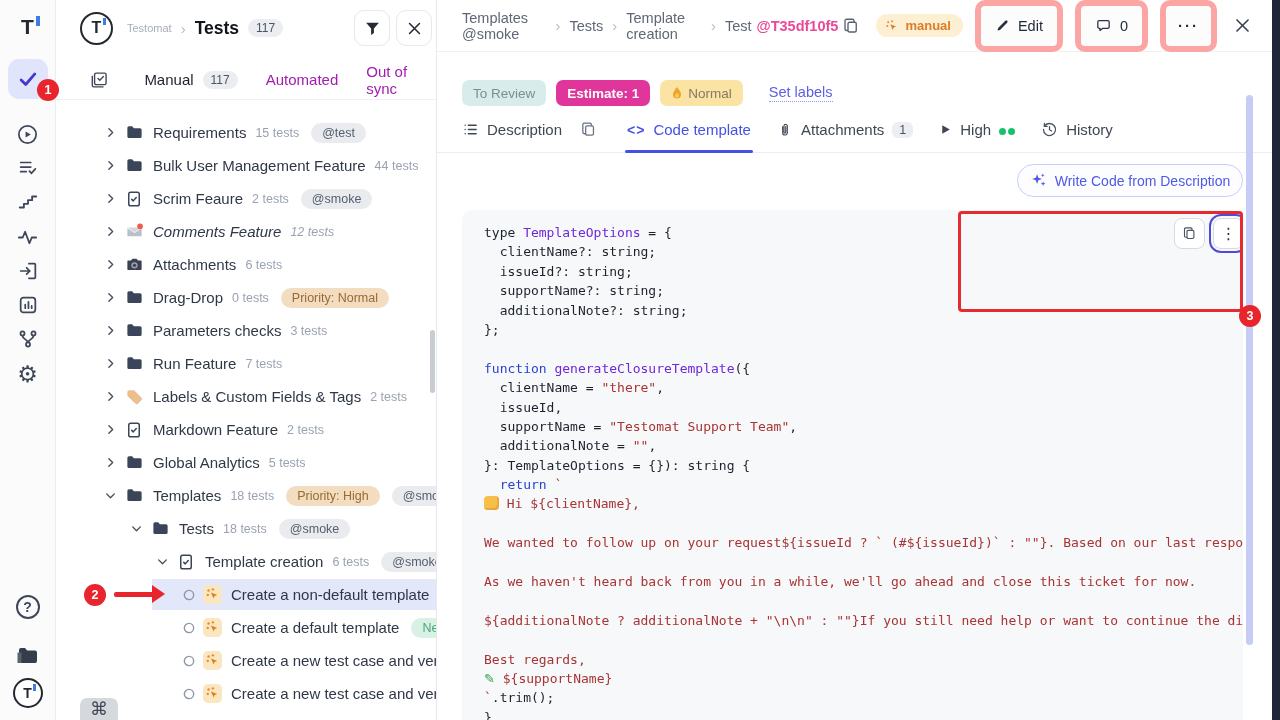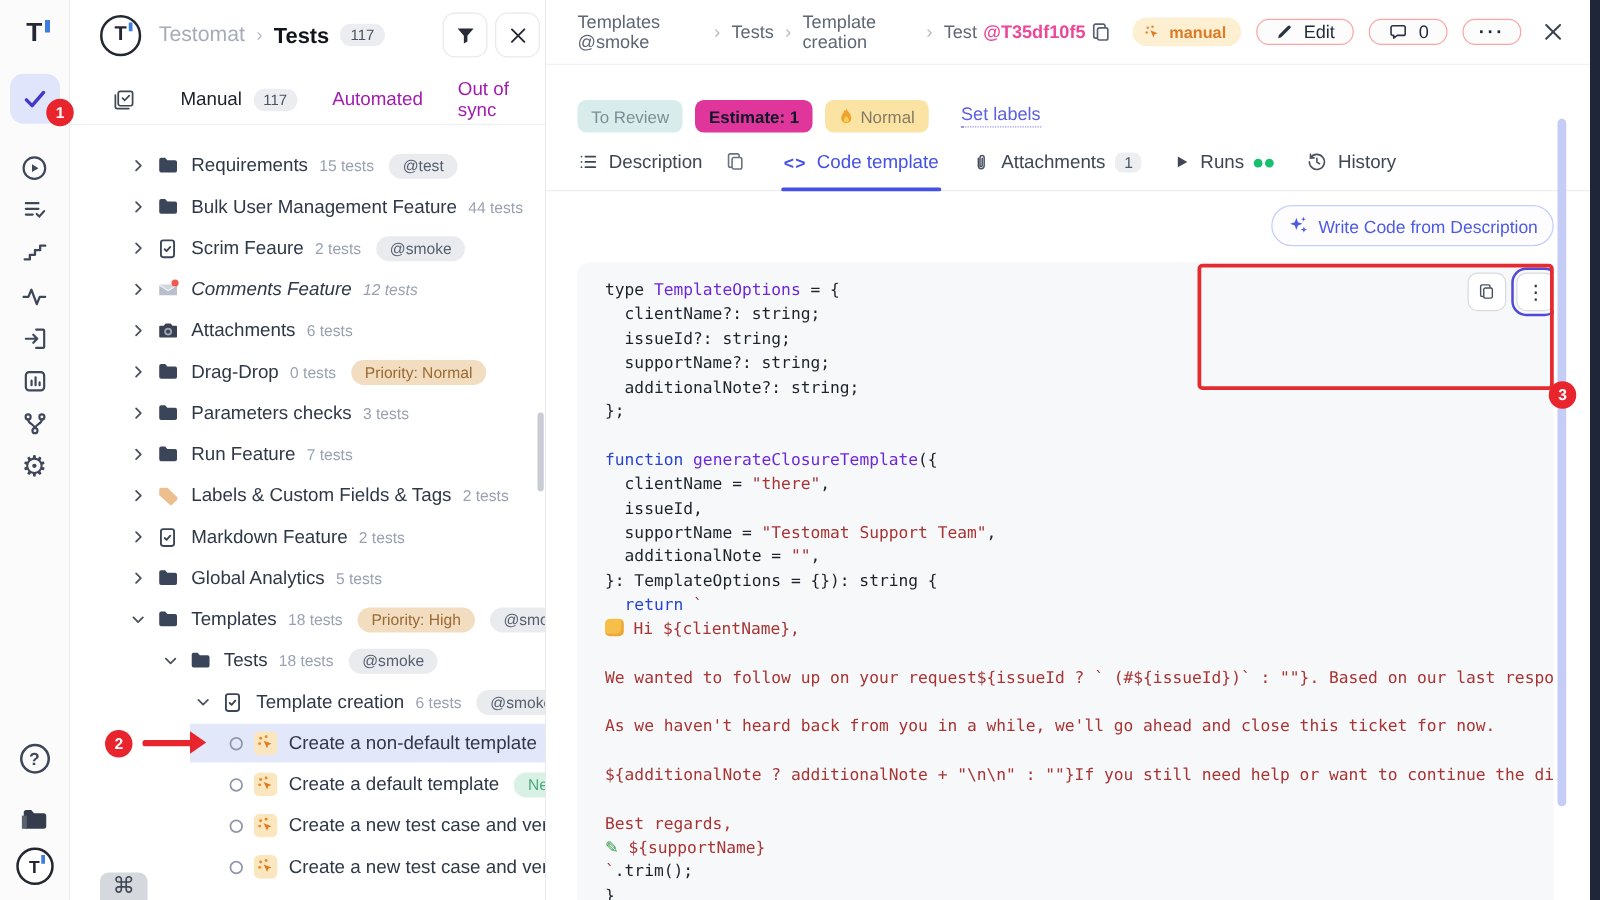--- a/index.html
+++ b/index.html
@@ -20,21 +20,21 @@
   .circle-badge i { position:absolute; top:4px; right:5px; width:3px; height:7px; background:#3f7de0; }
   .help-circle { width:24px; height:24px; border:2px solid #3e4759; border-radius:50%; display:flex; align-items:center; justify-content:center; font-size:14px; font-weight:bold; color:#3e4759; }
   .gear-glyph { font-size:23px; color:#3e4759; line-height:1; font-family:"DejaVu Sans",sans-serif; }
 
   .red-dot { position:absolute; background:#e8252c; color:#fff; border-radius:50%; width:22px; height:22px; display:flex; align-items:center; justify-content:center; font-size:12.5px; font-weight:bold; z-index:60; }
 
   
   .tree-panel { position:absolute; left:56px; top:0; width:381px; height:720px; background:#fff; border-right:1px solid #e7e9ee; overflow:hidden; }
   .tp-row1 { position:absolute; left:0; top:6px; right:0; height:44px; display:flex; align-items:center; padding:0 4px 0 24px; }
   .tp-logo { margin-right:14px; }
-  .brand { font-size:17px; color:#a7adb8; font-weight:500; }
+  .brand { font-size:11px; color:#a7adb8; font-weight:500; }
   .bc-sep { color:#b6bcc6; margin:0 9px; font-size:15px; }
   .tp-title { font-size:17.5px; font-weight:bold; color:#10141c; }
   .pill { background:#ecedf1; color:#4b5563; font-size:12px; border-radius:10px; padding:2px 8px; margin-left:9px; font-weight:500; }
   .sq-btn { width:36px; height:36px; background:#fff; border:1px solid #e7e9ed; border-radius:10px; display:flex; align-items:center; justify-content:center; cursor:pointer; }
   .tp-row2 { position:absolute; left:0; top:60px; right:0; height:40px; display:flex; align-items:center; padding-left:34px; border-bottom:1px solid #eef0f3; font-size:15px; }
   .tp-row2 .vt { display:flex; align-items:center; cursor:pointer; }
   .vt-manual { color:#1b202a; margin-left:36px; }
   .vt-other { color:#a21caf; margin-left:28px; }
 
   .tree { position:absolute; left:0; top:116px; right:0; bottom:0; }
@@ -57,27 +57,27 @@
 
   
   .detail { position:absolute; left:437px; top:0; width:835px; height:720px; background:#fff; }
   .dheader { position:absolute; left:0; top:0; right:0; height:52px; display:flex; align-items:center; padding:0 16px 0 25px; border-bottom:1px solid #eef0f2; }
   .crumbs { display:flex; align-items:center; font-size:14.5px; color:#5f6775; }
   .crumb { cursor:pointer; }
   .crumb-id { font-weight:bold; color:#ec4899; margin-left:5px; }
   .hact { display:flex; align-items:center; margin-left:auto; gap:12px; }
   .icon-btn { background:none; border:none; padding:4px; cursor:pointer; display:flex; }
   .manual-badge { display:flex; align-items:center; gap:6px; background:#fcefd2; color:#dd7c27; font-size:13px; font-weight:bold; border-radius:13px; padding:4px 12px 4px 9px; }
-  .h-btn { display:flex; align-items:center; gap:8px; height:21px; padding:0 14px; background:#fcfcfd; border:1px solid #fca5a5; border-radius:10px; font-size:14.5px; color:#1f2937; cursor:pointer; font-family:inherit; }
+  .h-btn { display:flex; align-items:center; gap:8px; height:52px; padding:0 14px; background:#fcfcfd; border:6px solid #fca5a5; border-radius:10px; font-size:14.5px; color:#1f2937; cursor:pointer; font-family:inherit; }
   .dots { font-weight:bold; letter-spacing:2px; color:#1f2937; font-size:15px; }
 
   .status-row { position:absolute; left:25px; top:80px; display:flex; align-items:center; gap:10px; }
   .spill { height:26px; display:inline-flex; align-items:center; padding:0 11px; border-radius:7px; font-size:13.5px; }
   .s-review { background:#d8eceb; color:#7b8f94; }
-  .s-estimate { background:#e0369b; color:#0f172a; font-weight:bold; }
+  .s-estimate { background:#e0369b; color:#ffffff; font-weight:bold; }
   .s-normal { background:#fbe3a4; color:#847a64; gap:5px; }
   .set-labels { margin-left:16px; font-size:14.5px; color:#5b5fe0; border-bottom:1.5px dotted #9598ec; padding-bottom:1px; cursor:pointer; }
 
   .tabs-row { position:absolute; left:0; top:107px; right:0; height:46px; border-bottom:1px solid #ecedf1; display:flex; align-items:center; padding-left:25px; gap:26px; }
   .dtab { position:relative; height:100%; display:flex; align-items:center; gap:8px; font-size:15px; color:#3f4754; cursor:pointer; }
   .dtab.active { color:#4450e6; font-weight:500; }
   .dtab.active::after { content:""; position:absolute; left:-2px; right:-2px; bottom:-1px; height:3px; background:#4450e6; border-radius:2px; }
   .codetag { font-weight:bold; font-size:14px; letter-spacing:1px; }
   .minipill { background:#eceef1; color:#4b5563; font-size:12.5px; border-radius:6px; padding:1px 7px; }
   .gdot { width:7px; height:7px; border-radius:50%; background:#18c06e; display:inline-block; }
@@ -588,21 +588,21 @@
       <svg width="16" height="16" viewBox="0 0 24 24" fill="none" stroke="#4a5260" stroke-width="1.8" stroke-linecap="round">
           <path d="M8.5 7v9a3.5 3.5 0 0 0 7 0V6a2.5 2.5 0 0 0-5 0v9.5a1.3 1.3 0 0 0 2.6 0V7"></path>
         </svg>
       <span>Attachments</span>
       <span class="minipill">1</span>
     </span>
     <span class="dtab">
       <svg width="13" height="13" viewBox="0 0 24 24" fill="#3f4754">
           <path d="M6 4l14 8-14 8z"></path>
         </svg>
-      <span>Runs</span>
+      <span>High</span>
       <span><span class="gdot"></span><span class="gdot"></span></span>
     </span>
     <span class="dtab">
       <svg width="17" height="17" viewBox="0 0 24 24" fill="none" stroke="#4a5260" stroke-width="1.8" stroke-linecap="round">
           <path d="M4.8 7.5A8.5 8.5 0 1 1 3.5 12"></path>
           <path d="M4.8 3.5v4h4"></path>
           <path d="M12 8v4.3l3 1.8"></path>
         </svg>
       <span>History</span>
     </span>

